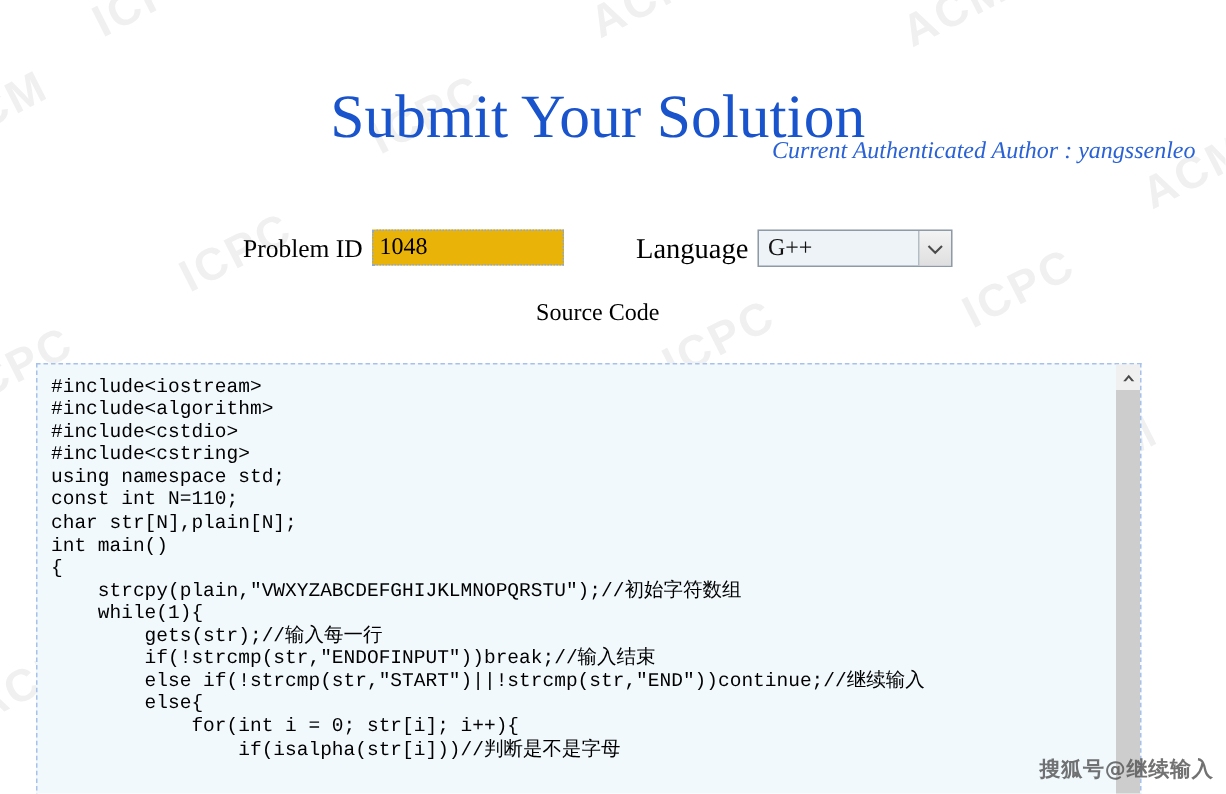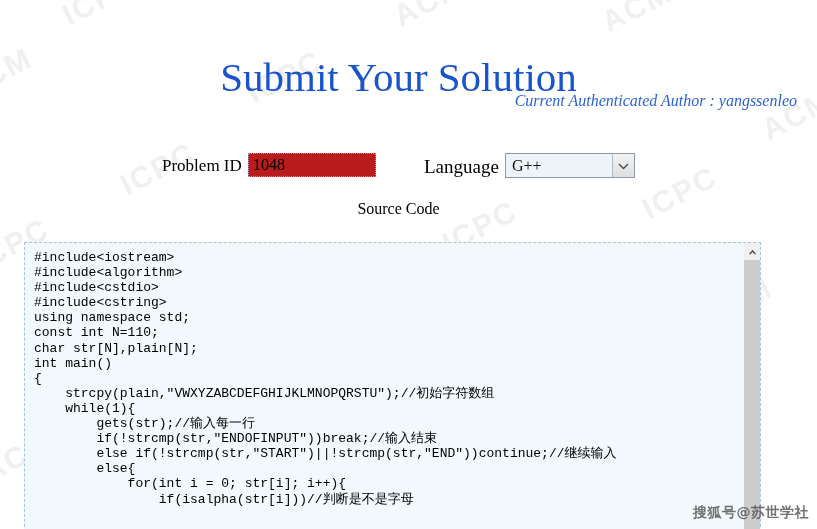--- a/index.html
+++ b/index.html
@@ -88,21 +88,21 @@
   }
 
   .input-problem {
     position: absolute;
     left: 248px;
     top: 0px;
     width: 128px;
     height: 24px;
     box-sizing: border-box;
     border: 1px dotted #8aa8e0;
-    background: #b91c1c;
+    background: #eab308;
     font-family: "Liberation Serif", serif;
     font-size: 16px;
     color: #000;
     padding: 0 4px;
     line-height: 22px;
     outline: none;
   }
 
   .lbl-language {
     position: absolute;
@@ -295,14 +295,14 @@
     <div class="scrollbar">
       <div class="sb-up">
         <svg width="9" height="6" viewBox="0 0 9 6">
           <path d="M4.5 0.8 L8.2 5.2 L6.4 5.2 L4.5 2.9 L2.6 5.2 L0.8 5.2 Z" fill="#4b4b4b"></path>
         </svg>
       </div>
       <div class="sb-thumb"></div>
     </div>
   </div>
 
-  <div class="site-wm">搜狐号@苏世学社</div>
+  <div class="site-wm">搜狐号@继续输入</div>
 </div>
 
 </body></html>

